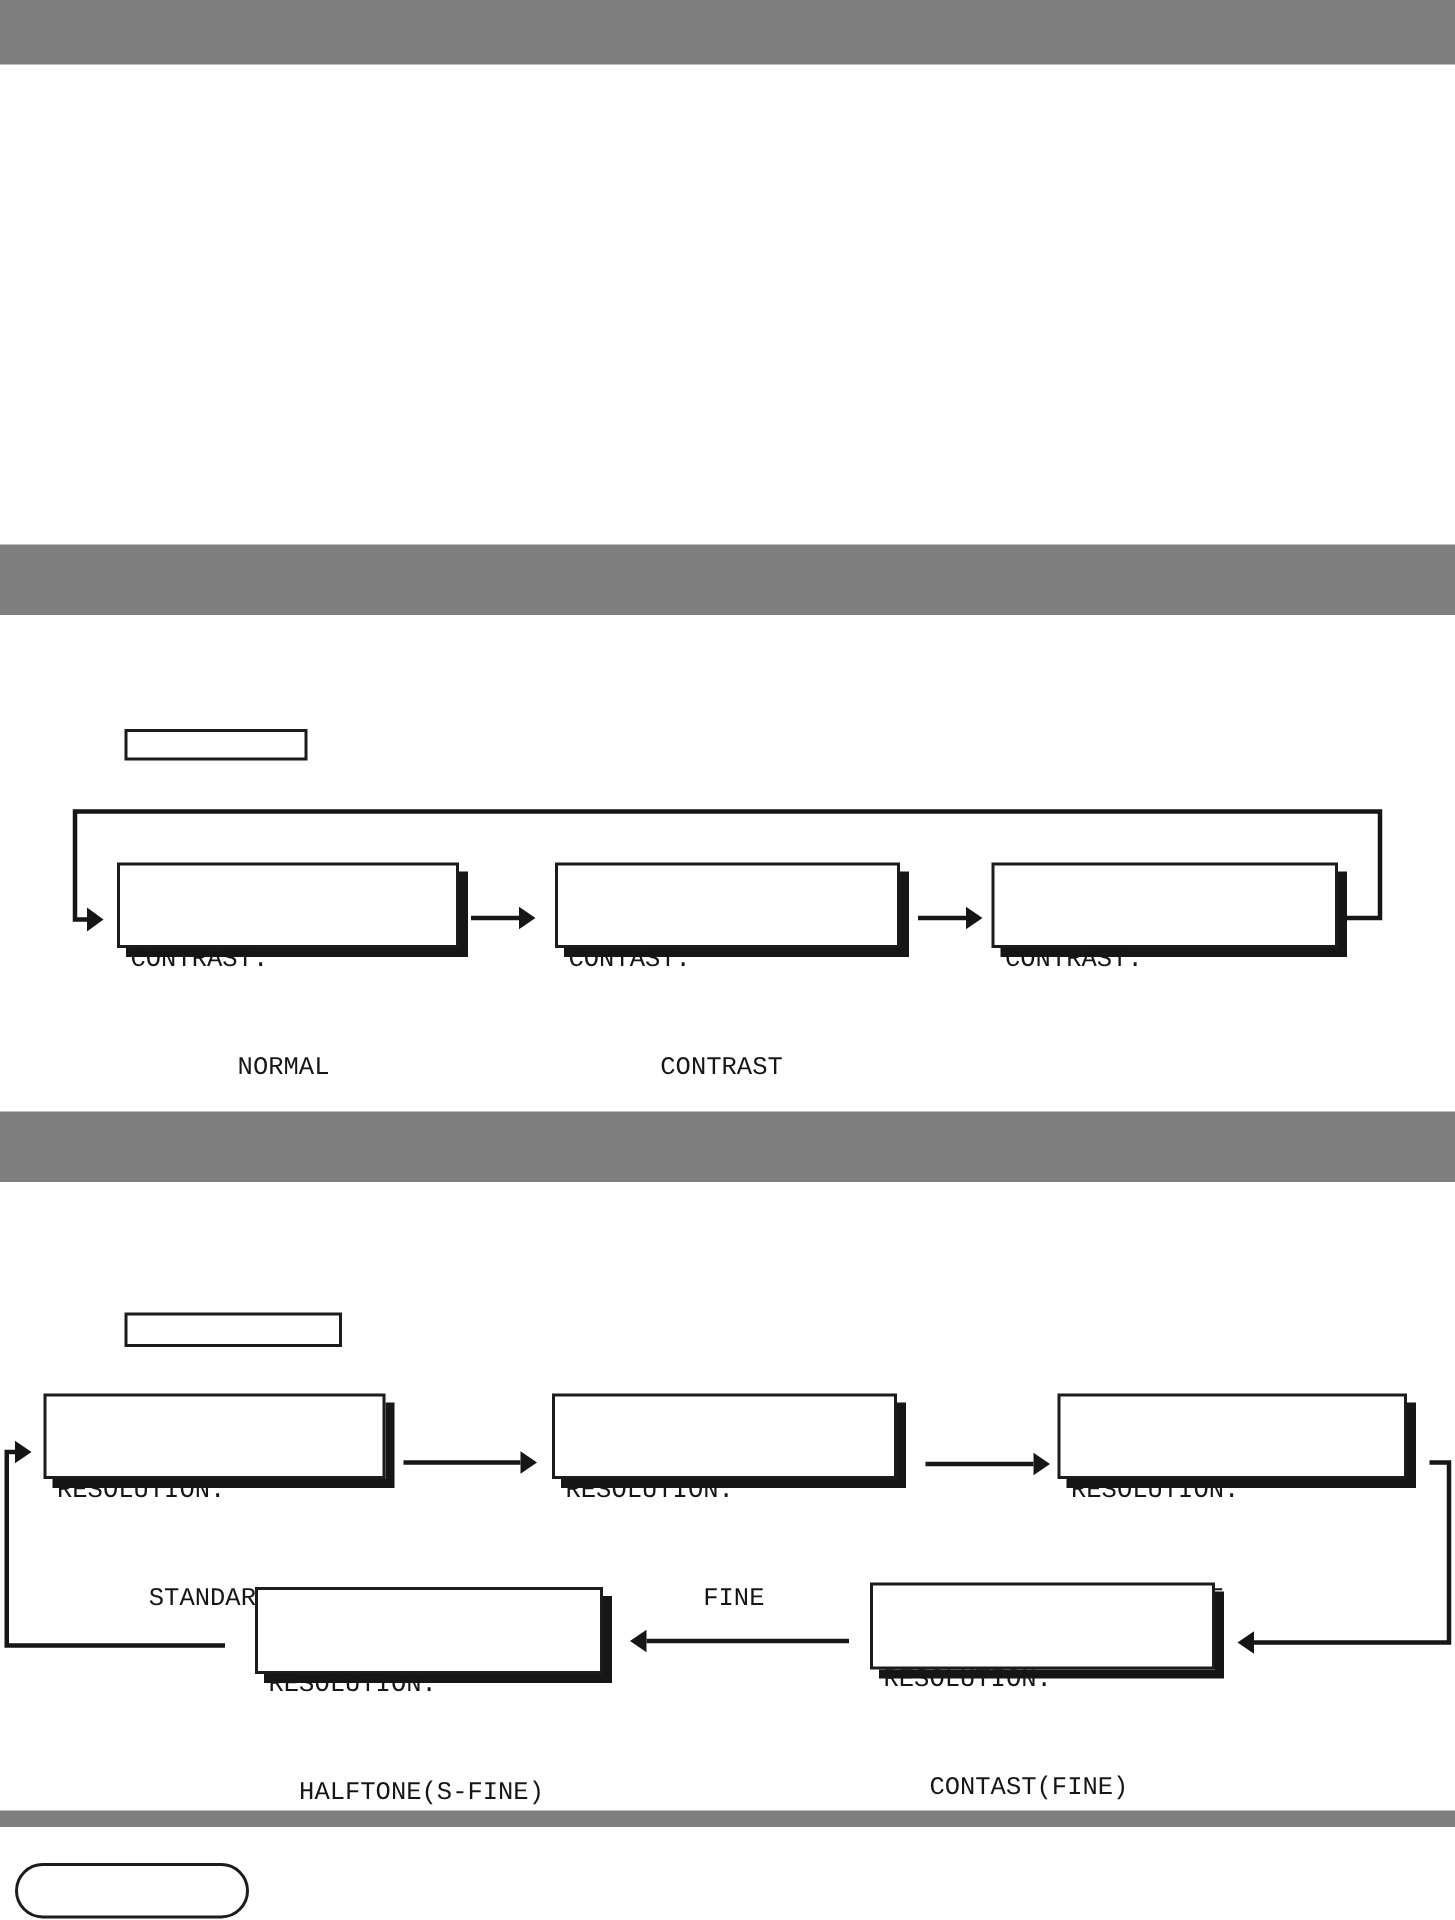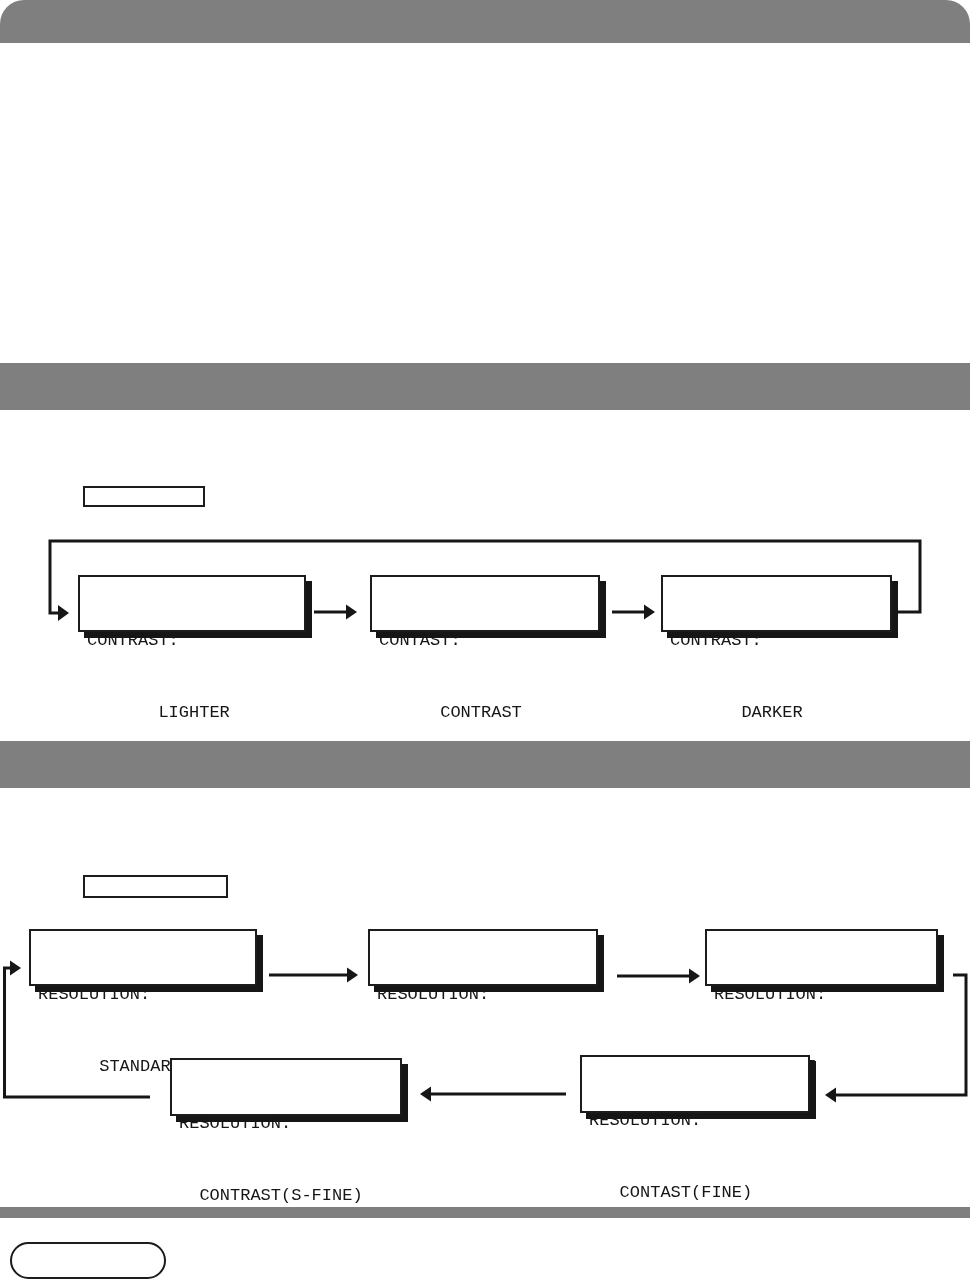--- a/index.html
+++ b/index.html
@@ -2,21 +2,20 @@
 <html><head>
 <meta charset="utf-8">
 <style>
   html,body{margin:0;padding:0;background:#ffffff;}
   #canvas{
     position:relative;
     width:970px;height:1280px;
     background:#ffffff;
     overflow:hidden;
     font-family:"Liberation Mono","DejaVu Sans Mono",monospace;
-    border-radius:24px;
   }
   .bar{
     position:absolute;left:0;width:970px;
     background:#7f7f7f;
   }
   .lcd{
     position:absolute;
     box-sizing:border-box;
     background:#ffffff;
     border:2px solid #1c1c1c;
@@ -99,47 +98,47 @@
     </g>
 
     <g>
       <path d="M 150 1097 L 4.5 1097 L 4.5 968 L 10 968"></path>
       <polygon points="10,960.5 10,975.5 21,968"></polygon>
     </g>
   </svg>
 
   <div class="lcd" style="left:78px;top:575px;width:228px;height:57px;">
     <div>CONTRAST:</div>
-    <div>       LIGHTER</div>
+    <div>       NORMAL</div>
   </div>
   <div class="lcd" style="left:370px;top:575px;width:230px;height:57px;">
     <div>CONTAST:</div>
     <div>      CONTRAST</div>
   </div>
   <div class="lcd" style="left:661px;top:575px;width:231px;height:57px;">
     <div>CONTRAST:</div>
-    <div>       DARKER</div>
   </div>
 
   <div class="lcd" style="left:29px;top:929px;width:228px;height:57px;">
     <div>RESOLUTION:</div>
     <div>      STANDARD</div>
   </div>
   <div class="lcd" style="left:368px;top:929px;width:230px;height:57px;">
     <div>RESOLUTION:</div>
+    <div>         FINE</div>
   </div>
   <div class="lcd" style="left:705px;top:929px;width:233px;height:57px;">
     <div>RESOLUTION:</div>
     <div>    S-FINE</div>
   </div>
 
   <div class="lcd" style="left:580px;top:1055px;width:230px;height:58px;">
     <div>RESOLUTION:</div>
     <div>   CONTAST(FINE)</div>
   </div>
   <div class="lcd" style="left:170px;top:1058px;width:232px;height:58px;">
     <div>RESOLUTION:</div>
-    <div>  CONTRAST(S-FINE)</div>
+    <div>  HALFTONE(S-FINE)</div>
   </div>
 
   <div class="oval" style="left:10px;top:1242px;width:156px;height:37px;"></div>
 
 </div>
 
 </body></html>

